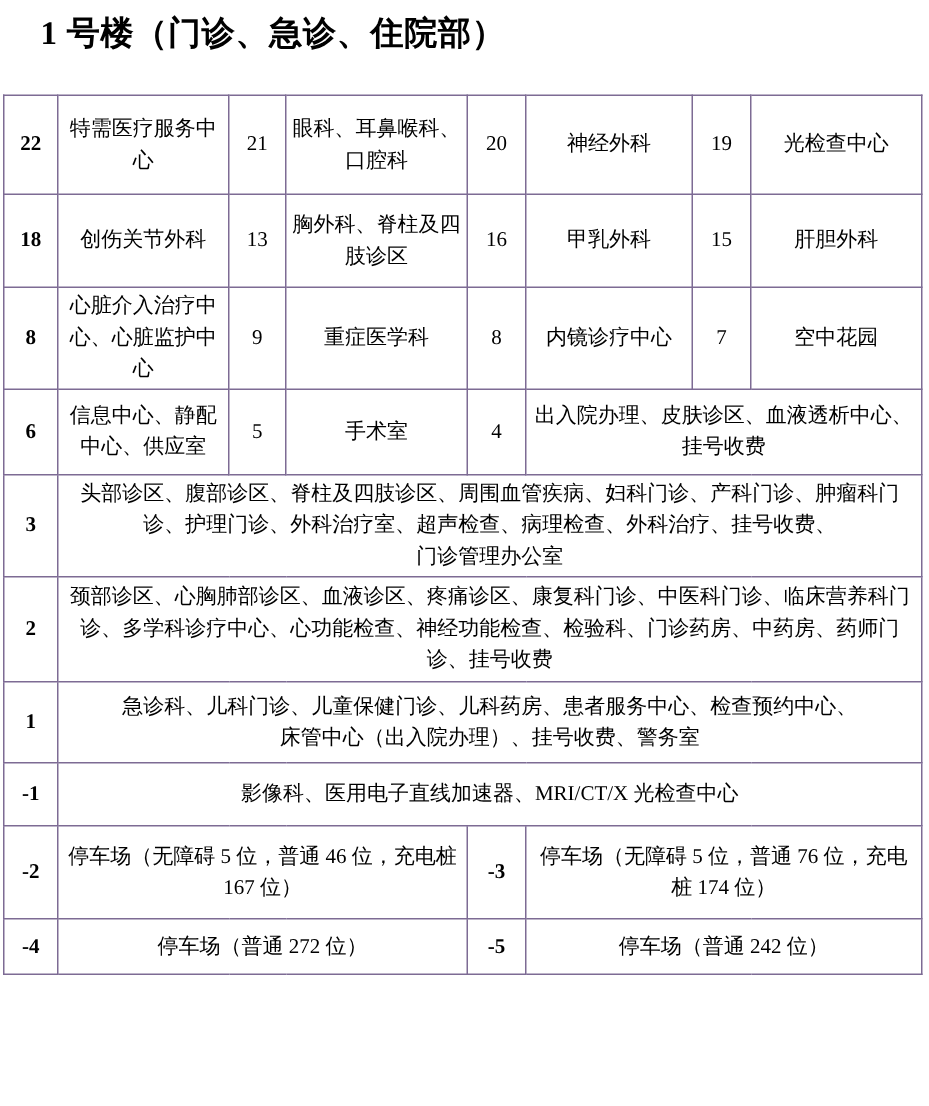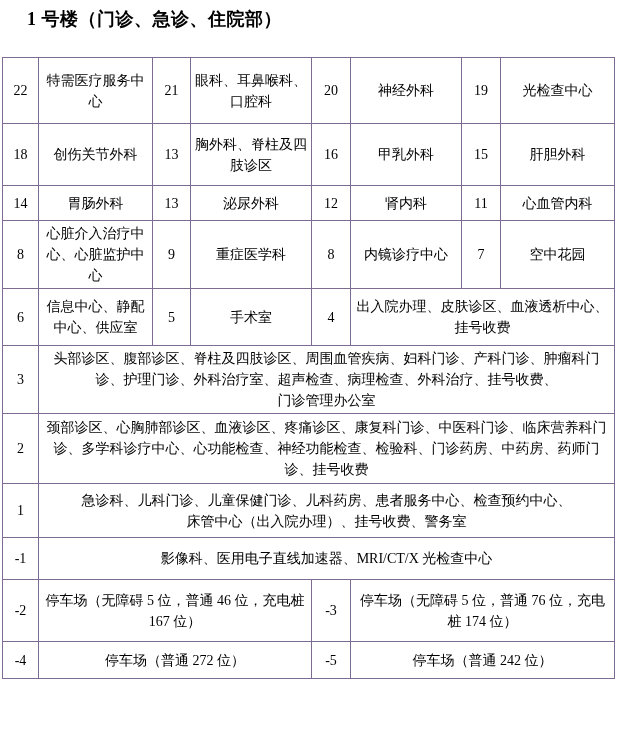--- a/index.html
+++ b/index.html
@@ -12,21 +12,21 @@
     width: 619px;
     height: 737px;
     background: #ffffff;
     font-family: "Liberation Serif", "DejaVu Serif", serif;
     color: #000000;
     overflow: hidden;
   }
   .title {
     margin: 0;
     padding: 7px 0 0 27px;
-    font-size: 18px;
+    font-size: 22px;
     font-weight: bold;
     color: #000000;
     letter-spacing: 0.5px;
   }
   table.directory {
     border-collapse: collapse;
     table-layout: fixed;
     width: 612px;
     margin: 26px 0 0 2px;
   }
@@ -43,21 +43,21 @@
     overflow: hidden;
   }
   table.directory th { font-weight: bold; }
   .vh {
     display: inline-block;
     width: 1em;
     word-break: break-all;
     line-height: 1.55;
     text-align: center;
   }
-  .b { font-weight: normal; }
+  .b { font-weight: bold; }
   .left {
     text-align: left;
     padding-left: 8px;
     padding-right: 6px;
   }
 </style>
 </head>
 <body>
 
 <div class="page">
@@ -92,30 +92,20 @@
       <td class="b">18</td>
       <td>创伤关节外科</td>
       <td>13</td>
       <td>胸外科、脊柱及四肢诊区</td>
       <td>16</td>
       <td>甲乳外科</td>
       <td>15</td>
       <td>肝胆外科</td>
     </tr>
 
-    <tr style="height:35px">
-      <td class="b">14</td>
-      <td>胃肠外科</td>
-      <td>13</td>
-      <td>泌尿外科</td>
-      <td>12</td>
-      <td>肾内科</td>
-      <td>11</td>
-      <td>心血管内科</td>
-    </tr>
 
     <tr style="height:68px">
       <td class="b">8</td>
       <td>心脏介入治疗中心、心脏监护中心</td>
       <td>9</td>
       <td>重症医学科</td>
       <td>8</td>
       <td>内镜诊疗中心</td>
       <td>7</td>
       <td>空中花园</td>

